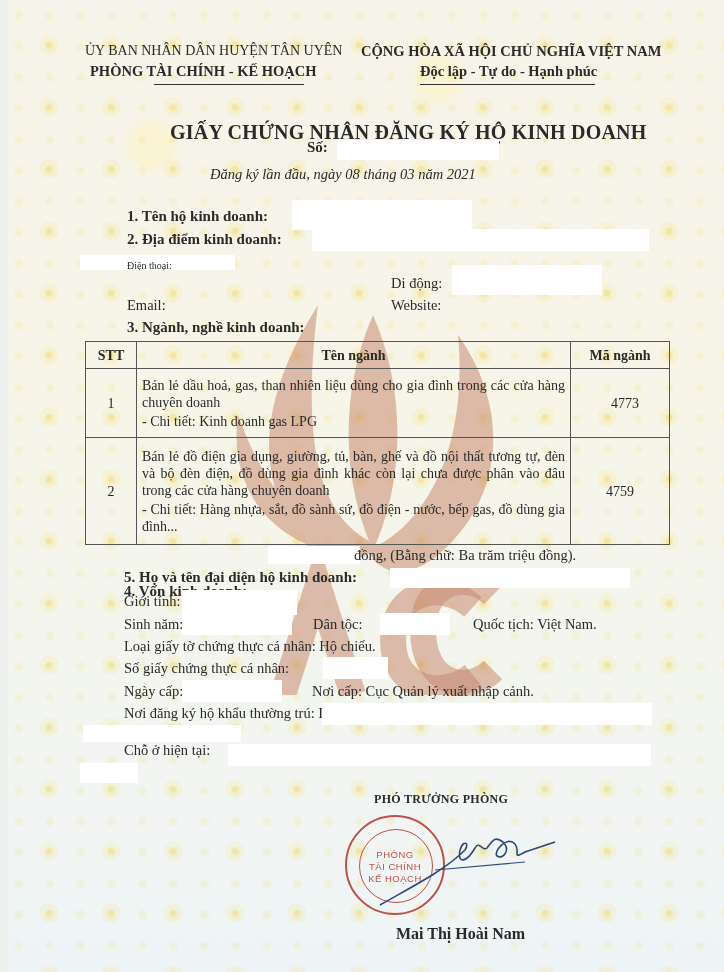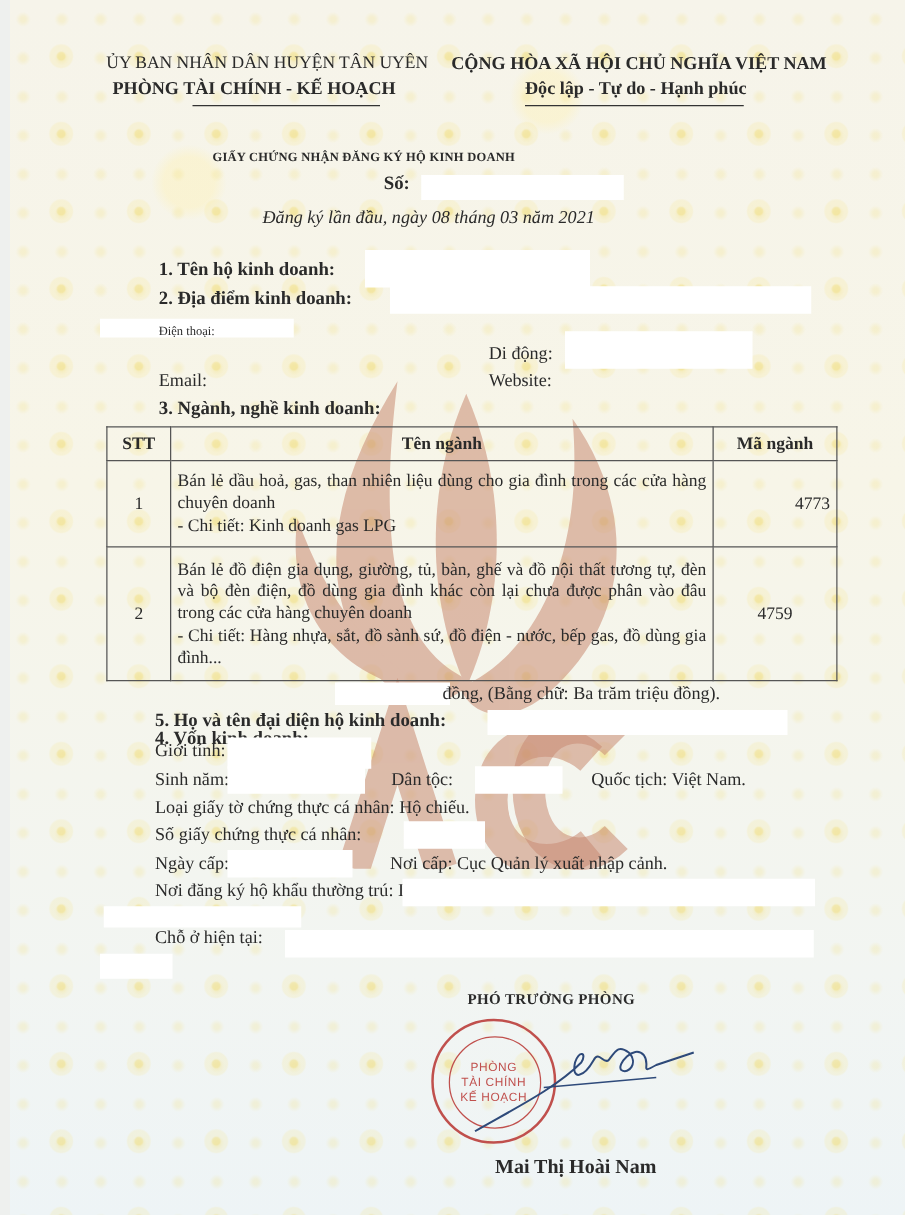--- a/index.html
+++ b/index.html
@@ -82,21 +82,21 @@
 
 <div class="abs" style="left:52px;top:43px;font-size:14px;margin-left:33px;">ỦY BAN NHÂN DÂN HUYỆN TÂN UYÊN</div>
 <div class="abs b" style="left:90px;top:63px;font-size:14.5px;">
   <span>PHÒNG TÀI CHÍNH - KẾ HOẠCH</span>
 </div>
 <div class="abs" style="left:154px;top:84px;width:150px;border-top:1.3px solid #333;"></div>
 <div class="abs b" style="left:361px;top:43px;font-size:14.5px;">CỘNG HÒA XÃ HỘI CHỦ NGHĨA VIỆT NAM</div>
 <div class="abs b" style="left:420px;top:63px;font-size:14.5px;">Độc lập - Tự do - Hạnh phúc</div>
 <div class="abs" style="left:420px;top:84px;width:175px;border-top:1.3px solid #333;"></div>
 
-<div class="abs b" style="left:170px;top:121px;font-size:10px;letter-spacing:0.2px;">GIẤY CHỨNG NHẬN ĐĂNG KÝ HỘ KINH DOANH</div>
+<div class="abs b" style="left:170px;top:121px;font-size:20px;letter-spacing:0.2px;">GIẤY CHỨNG NHẬN ĐĂNG KÝ HỘ KINH DOANH</div>
 <div class="abs b" style="left:307px;top:139px;font-size:15px;">Số:</div>
 <div class="redact" style="left:337px;top:140px;width:162px;height:20px;"></div>
 <div class="abs i" style="left:210px;top:166px;font-size:14.5px;">Đăng ký lần đầu, ngày 08 tháng 03 năm 2021</div>
 
 <div class="abs b" style="left:127px;top:208px;font-size:15px;">1. Tên hộ kinh doanh:</div>
 <div class="redact" style="left:292px;top:200px;width:180px;height:30px;"></div>
 <div class="abs b" style="left:127px;top:231px;font-size:15px;">2. Địa điểm kinh doanh:</div>
 <div class="redact" style="left:312px;top:229px;width:337px;height:22px;"></div>
 <div class="redact" style="left:80px;top:255px;width:155px;height:15px;"></div>
 
@@ -114,21 +114,21 @@
     <th style="width:40px;">STT</th>
     <th>Tên ngành</th>
     <th style="width:88px;">Mã ngành</th>
   </tr>
   <tr style="height:69px;">
     <td style="text-align:center;">1</td>
     <td style="text-align:justify;">
       <div>Bán lẻ dầu hoả, gas, than nhiên liệu dùng cho gia đình trong các cửa hàng chuyên doanh</div>
       <div style="margin-top:2px;">- Chi tiết: Kinh doanh gas LPG</div>
     </td>
-    <td style="text-align:right;padding-left:40px;">4773</td>
+    <td style="text-align:left;padding-left:40px;">4773</td>
   </tr>
   <tr style="height:107px;">
     <td style="text-align:center;">2</td>
     <td style="text-align:justify;">
       <div>Bán lẻ đồ điện gia dụng, giường, tủ, bàn, ghế và đồ nội thất tương tự, đèn và bộ đèn điện, đồ dùng gia đình khác còn lại chưa được phân vào đâu trong các cửa hàng chuyên doanh</div>
       <div style="margin-top:2px;">- Chi tiết: Hàng nhựa, sắt, đồ sành sứ, đồ điện - nước, bếp gas, đồ dùng gia đình...</div>
     </td>
     <td style="text-align:center;">4759</td>
   </tr>
 </tbody>

